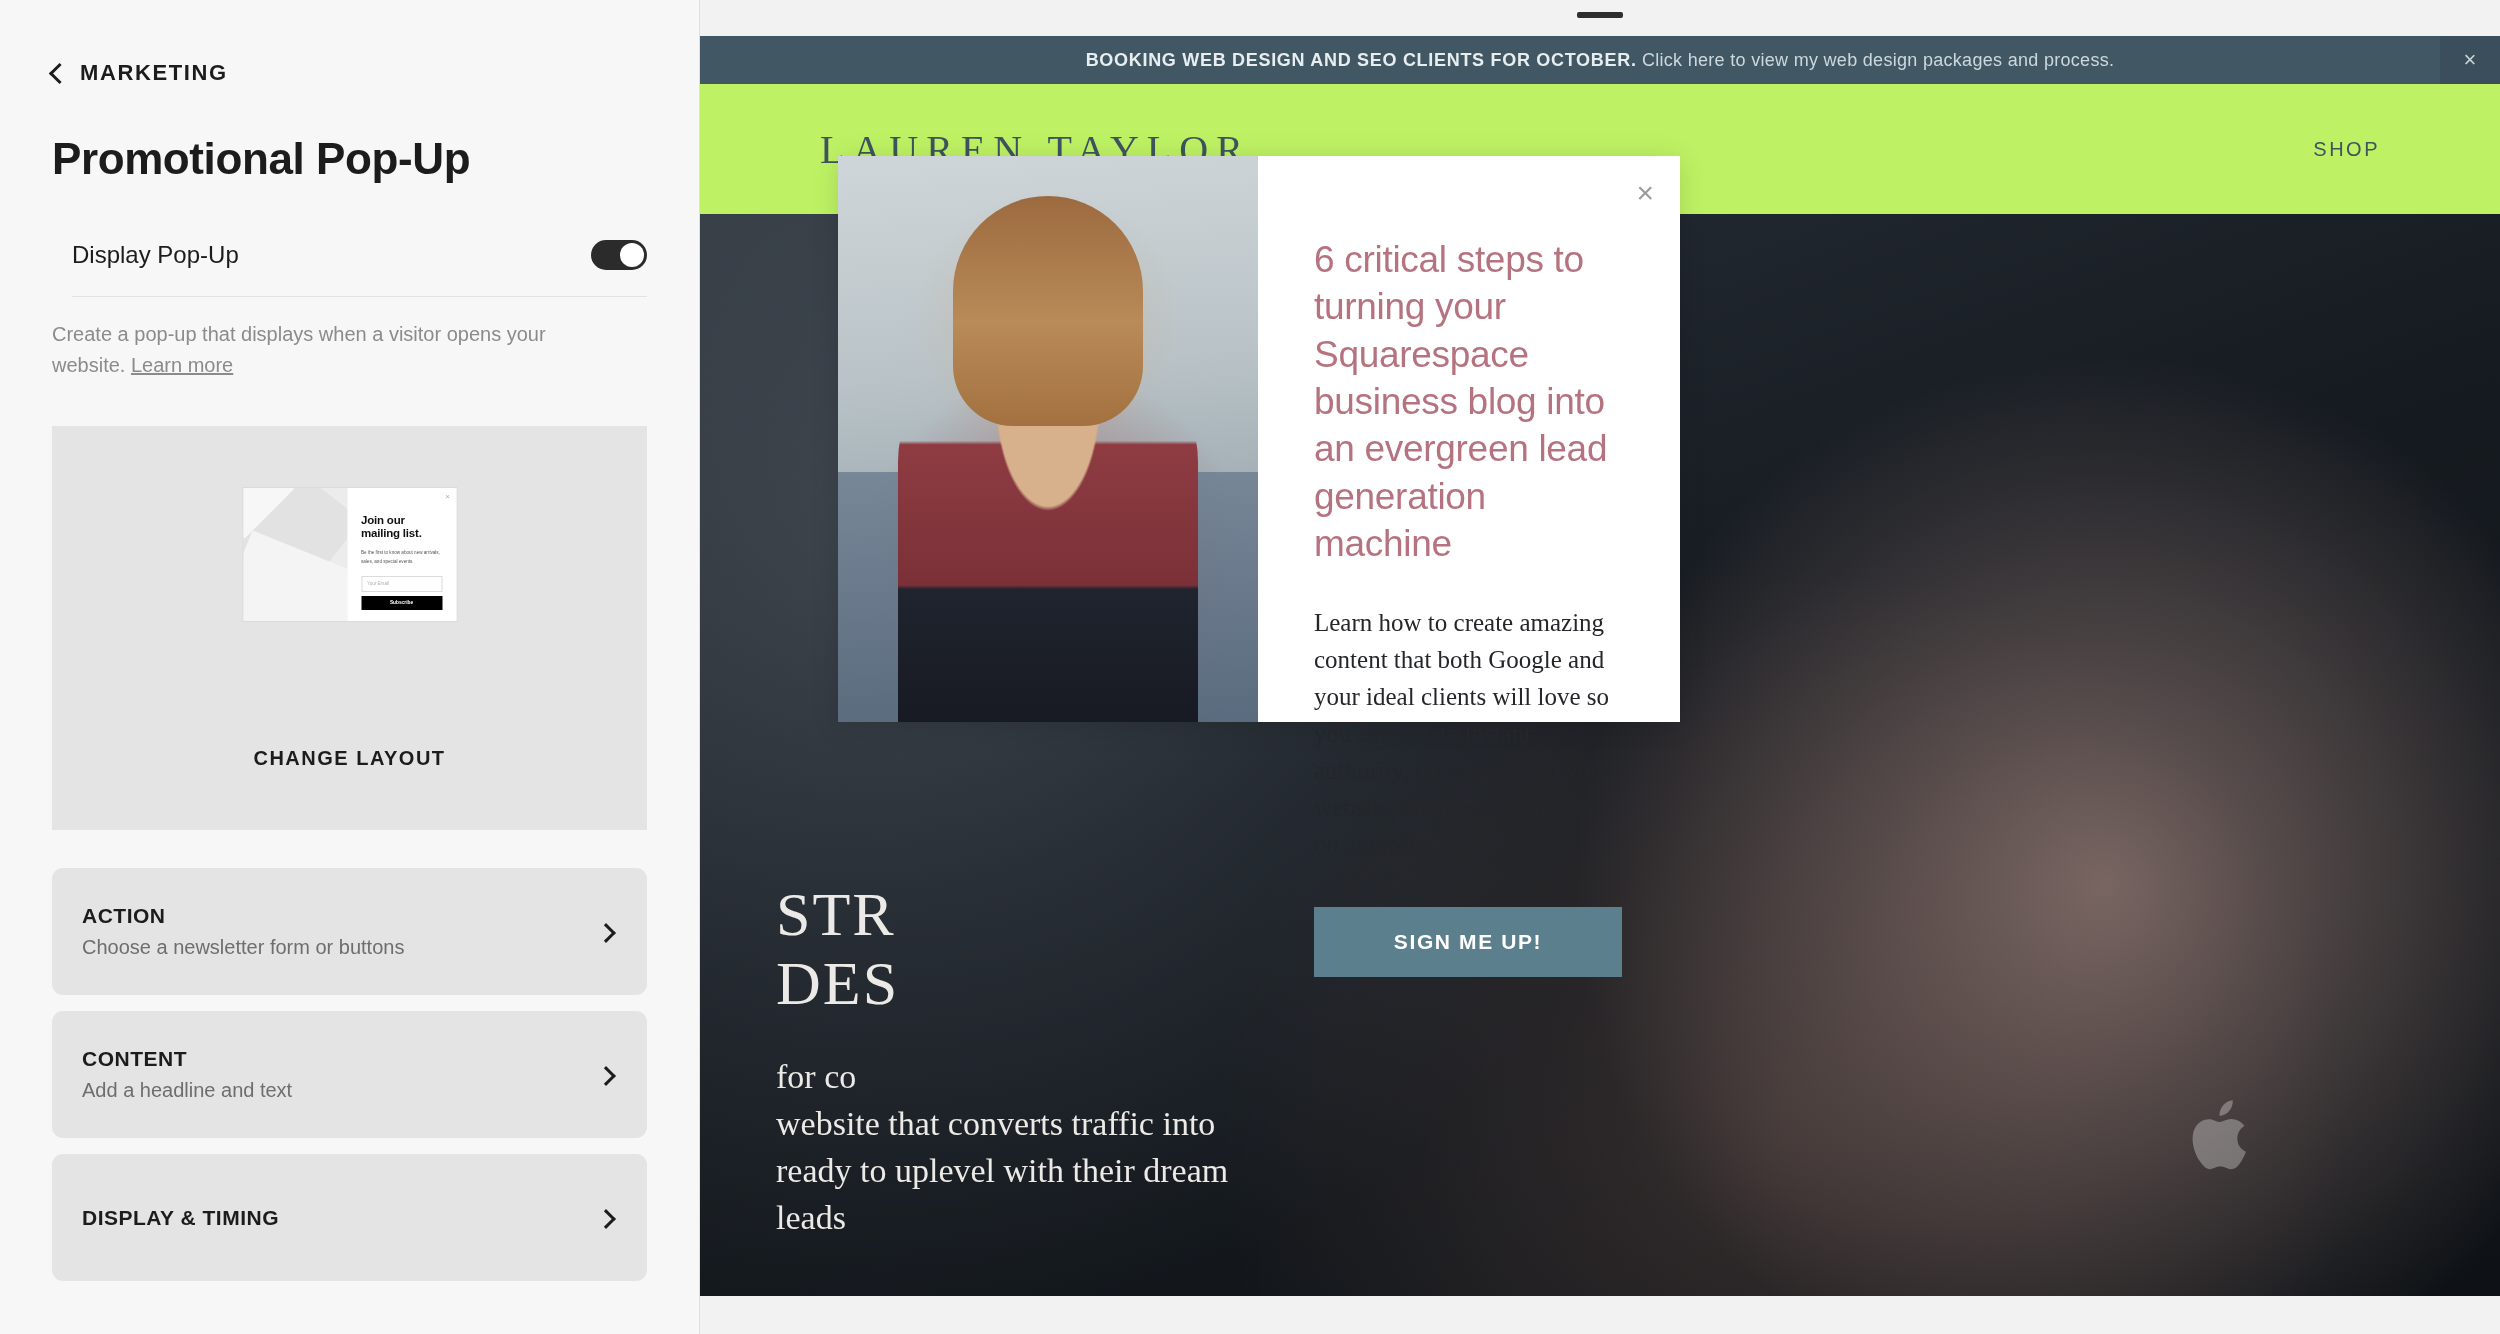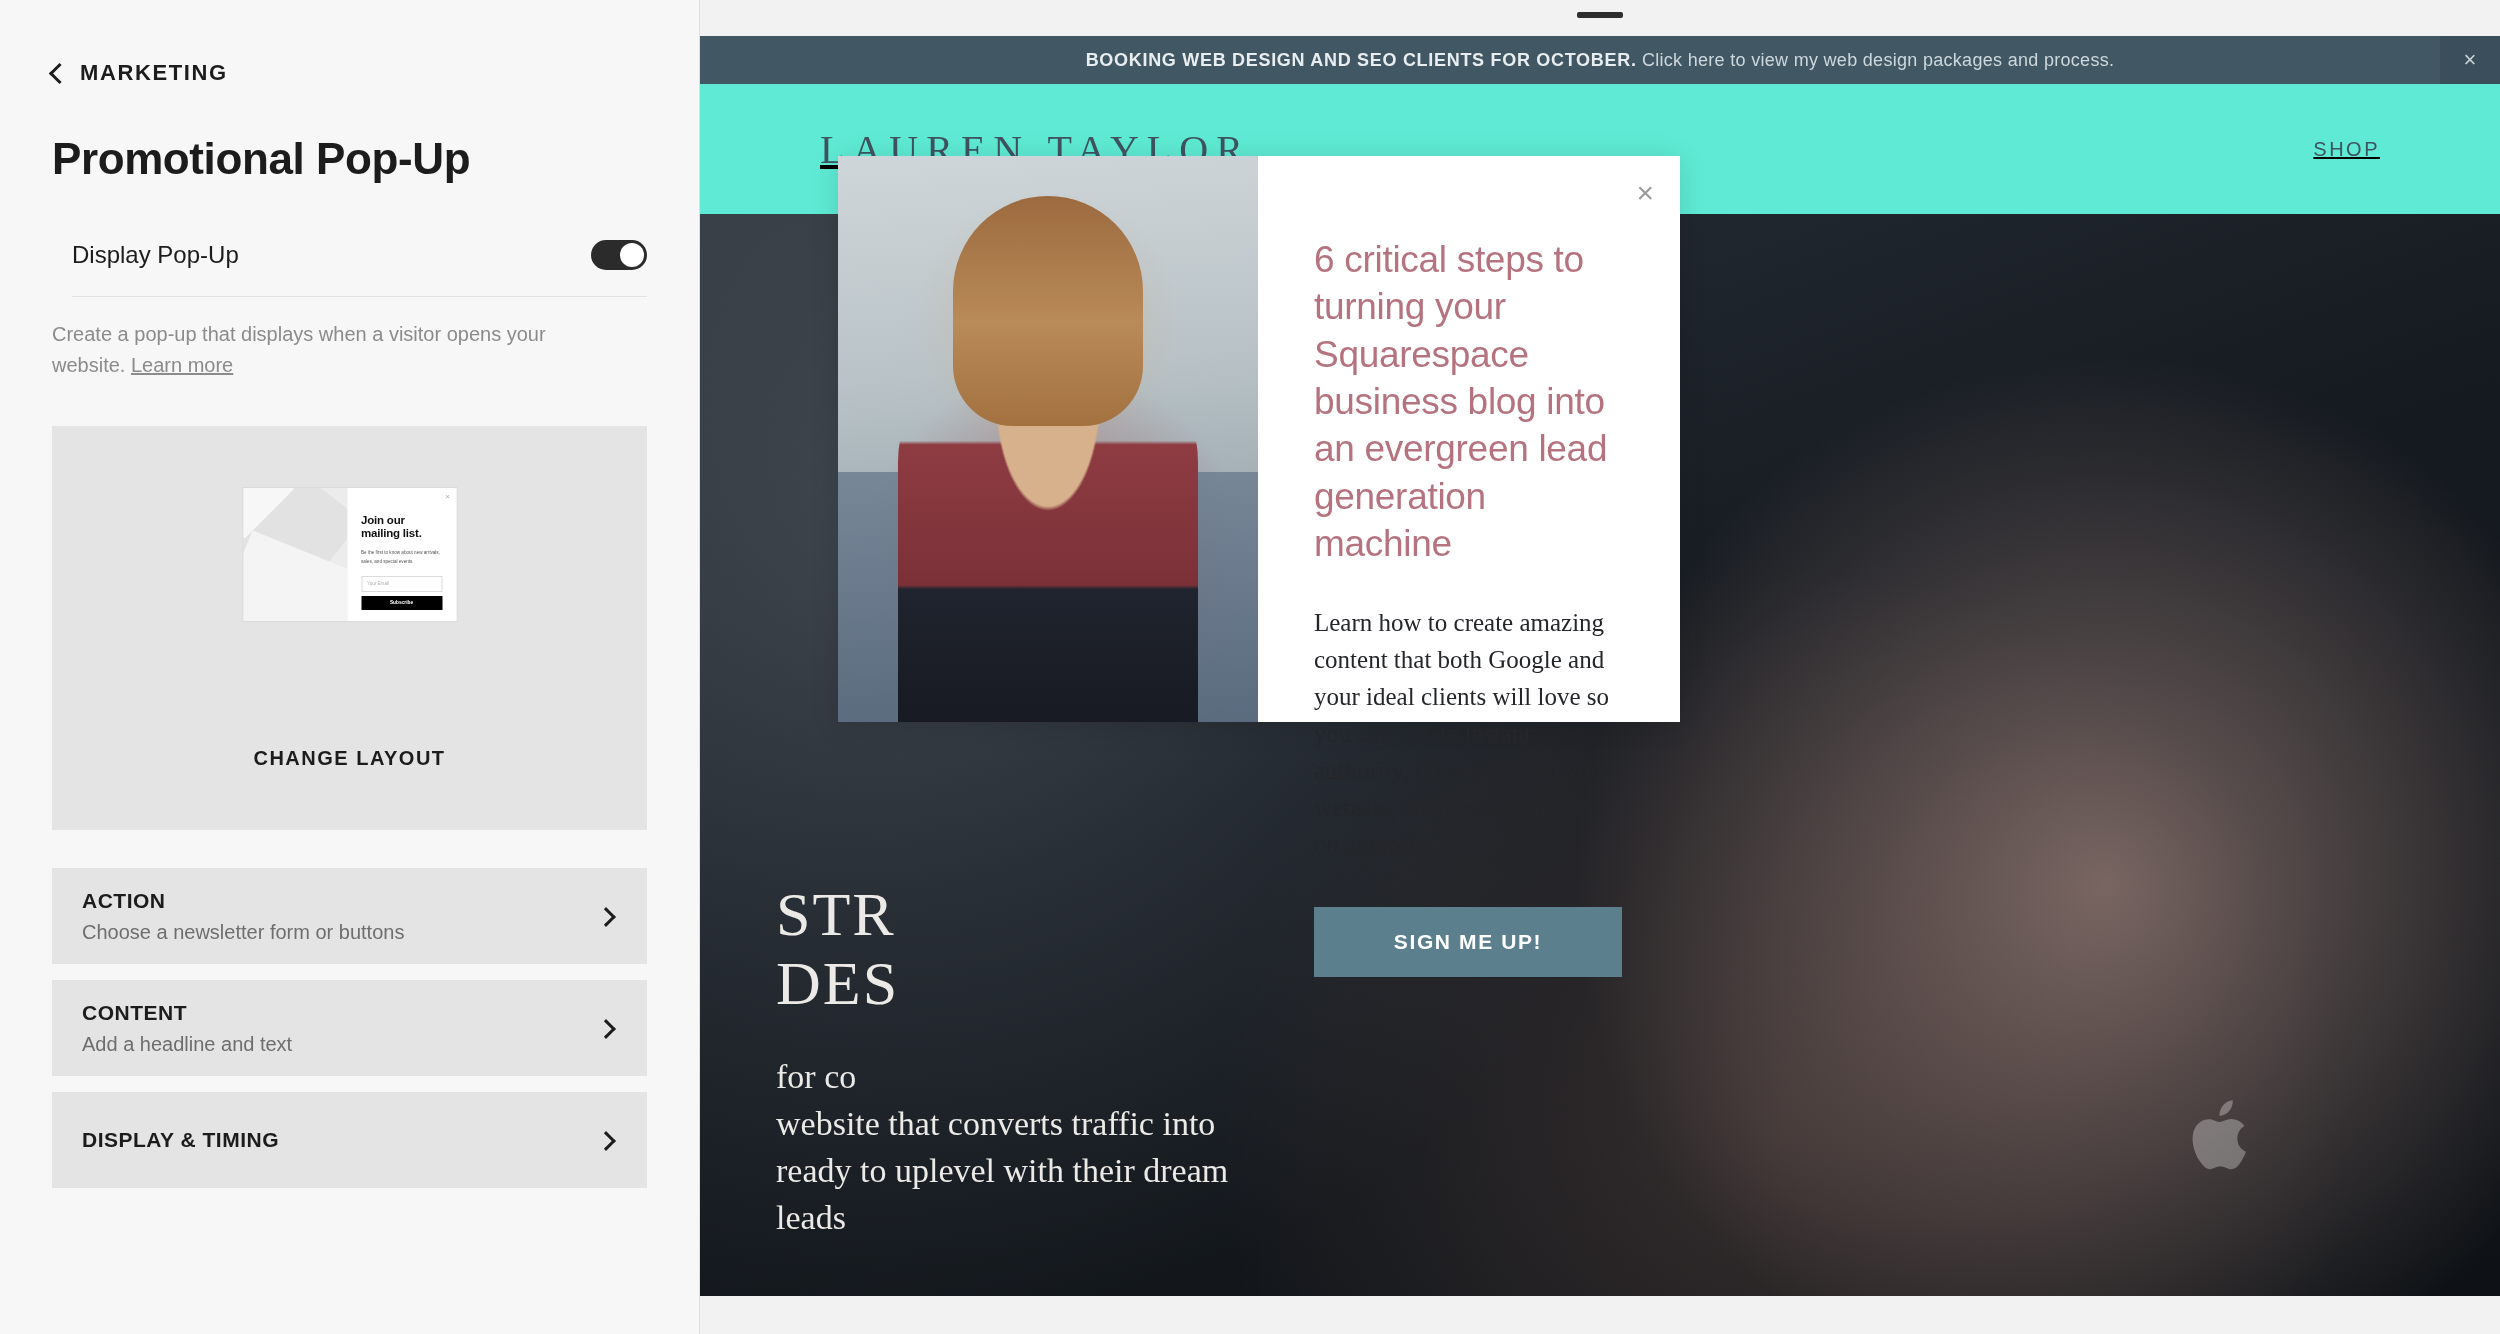--- a/index.html
+++ b/index.html
@@ -207,27 +207,28 @@
     font-size: 20px;
     font-weight: 700;
     letter-spacing: 1.5px;
     color: #1c1c1c;
     cursor: pointer;
   }
 
   .section-list { margin: 38px 52px 0 52px; }
   .section-row {
     background: #e4e4e4;
-    height: 96px;
+    height: 127px;
     margin-bottom: 16px;
     display: flex;
     align-items: center;
     justify-content: space-between;
     padding: 0 32px 0 30px;
     cursor: pointer;
+    border-radius: 11px;
   }
   .section-row .txt { display: flex; flex-direction: column; gap: 8px; }
   .section-title {
     font-size: 21px;
     font-weight: 700;
     letter-spacing: 0.5px;
     color: #1c1c1c;
   }
   .section-desc {
     font-size: 20px;
@@ -301,27 +302,26 @@
     display: flex;
     align-items: center;
     justify-content: center;
     color: #cbd5d9;
     font-size: 22px;
     cursor: pointer;
   }
 
   .site-header {
     height: 130px;
-    background: #5eead4;
+    background: #bef264;
     display: flex;
     align-items: center;
     justify-content: space-between;
     padding: 0 120px;
     position: relative;
-    text-decoration: underline;
   }
   .logo {
     font-family: "Liberation Serif", serif;
     font-size: 40px;
     letter-spacing: 8px;
     color: #3f5460;
   }
   .nav {
     display: flex;
     gap: 52px;

